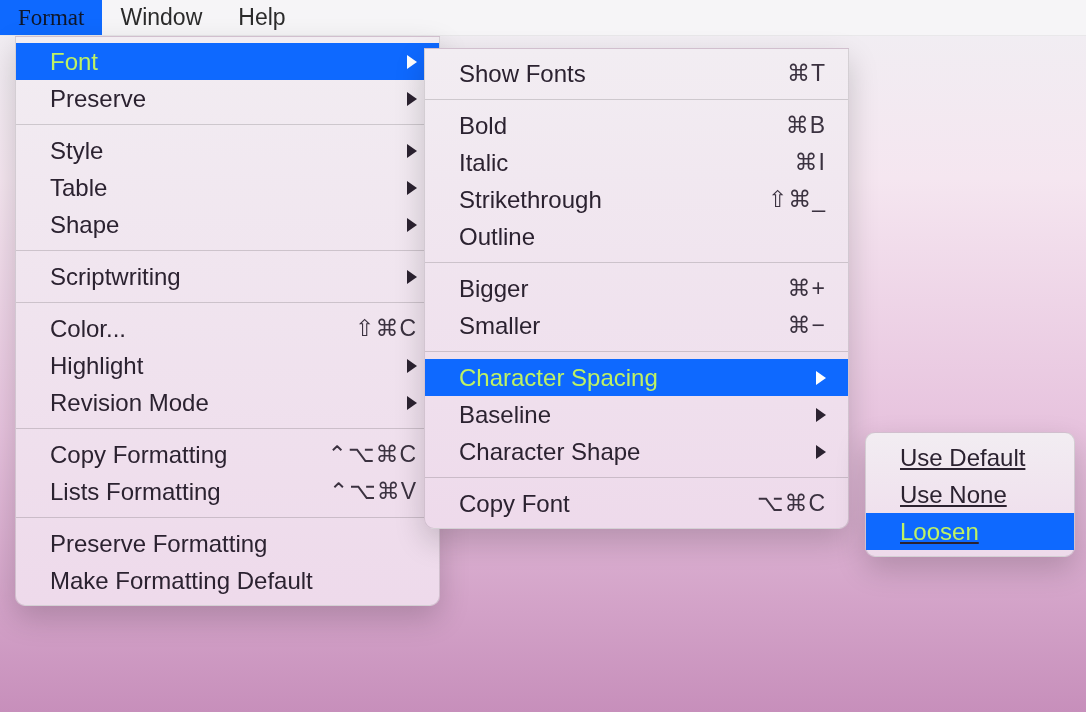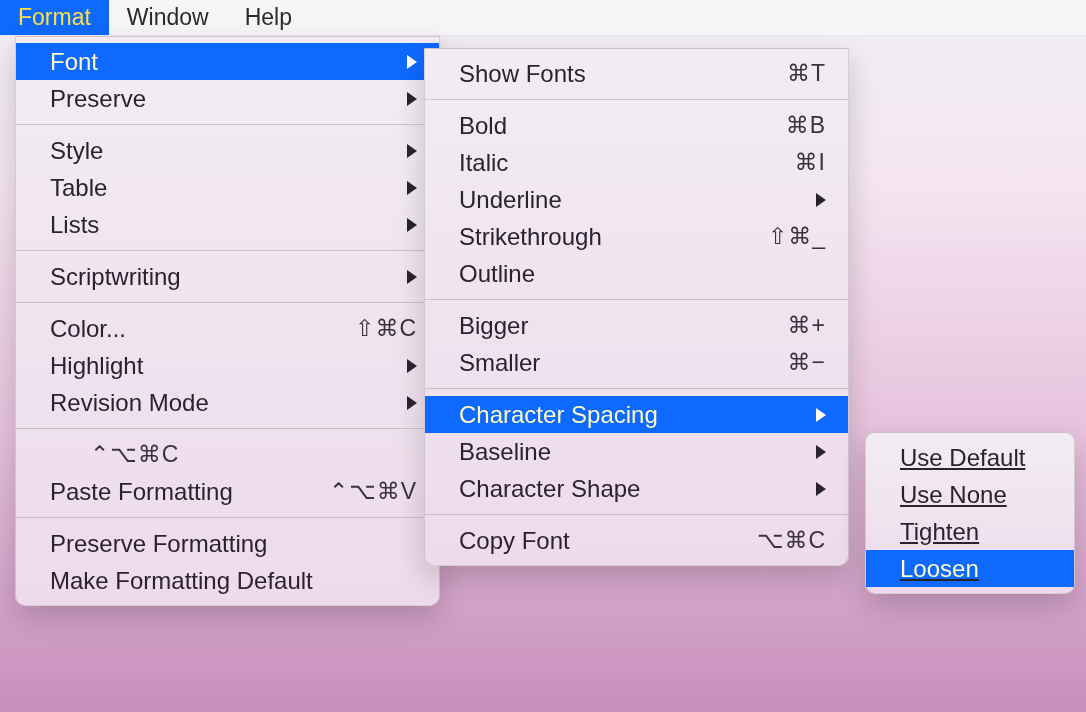--- a/index.html
+++ b/index.html
@@ -20,21 +20,22 @@
     border-bottom:1px solid rgba(0,0,0,0.05);
   }
   .menubar-item {
     display:flex;
     align-items:center;
     padding:0 18px;
     cursor:default;
   }
   .menubar-item.active {
     background:#0e69ff;
-    color:#fde047;
+    color:#0f172a;
+    font-family:Liberation Serif, serif;
   }
   
   .menu {
     position:absolute;
     background:linear-gradient(180deg,#f2edf2 0%, #eedaeb 100%);
     border:1px solid rgba(0,0,0,0.12);
     border-radius:0 0 10px 10px;
     padding:6px 0;
     box-shadow:0 12px 30px rgba(0,0,0,0.18);
     font-size:24px;
@@ -56,21 +57,21 @@
     letter-spacing:1px;
     font-size:23px;
     text-align:right;
     min-width:70px;
   }
   .menu-item .arrow {
     margin-left:40px;
   }
   .menu-item.highlight {
     background:#0e69ff;
-    color:#fef9c3;
+    color:#bef264;
   }
   .menu-item.highlight .arrow svg path { fill:#fff; }
   .menu-sep {
     height:1px;
     margin:7px 0;
     background:rgba(0,0,0,0.15);
   }
   .arrow svg { display:block; }
 </style>
 </head>
@@ -116,21 +117,21 @@
   </div>
   <div class="menu-item">
     <span class="label">Table</span>
     <span class="arrow">
         <svg width="10" height="14">
           <path d="M0 0 L10 7 L0 14 Z" fill="#2b2230"></path>
         </svg>
       </span>
   </div>
   <div class="menu-item">
-    <span class="label">Lists</span>
+    <span class="label">Shape</span>
     <span class="arrow">
         <svg width="10" height="14">
           <path d="M0 0 L10 7 L0 14 Z" fill="#2b2230"></path>
         </svg>
       </span>
   </div>
   <div class="menu-sep"></div>
   <div class="menu-item">
     <span class="label">Scriptwriting</span>
     <span class="arrow">
@@ -155,24 +156,25 @@
   <div class="menu-item">
     <span class="label">Revision Mode</span>
     <span class="arrow">
         <svg width="10" height="14">
           <path d="M0 0 L10 7 L0 14 Z" fill="#2b2230"></path>
         </svg>
       </span>
   </div>
   <div class="menu-sep"></div>
   <div class="menu-item">
+    <span class="label">Copy Formatting</span>
     <span class="shortcut">⌃⌥⌘C</span>
   </div>
   <div class="menu-item">
-    <span class="label">Paste Formatting</span>
+    <span class="label">Lists Formatting</span>
     <span class="shortcut">⌃⌥⌘V</span>
   </div>
   <div class="menu-sep"></div>
   <div class="menu-item">
     <span class="label">Preserve Formatting</span>
   </div>
   <div class="menu-item">
     <span class="label">Make Formatting Default</span>
   </div>
 </div>
@@ -185,28 +187,20 @@
   <div class="menu-sep"></div>
   <div class="menu-item">
     <span class="label">Bold</span>
     <span class="shortcut">⌘B</span>
   </div>
   <div class="menu-item">
     <span class="label">Italic</span>
     <span class="shortcut">⌘I</span>
   </div>
   <div class="menu-item">
-    <span class="label">Underline</span>
-    <span class="arrow">
-        <svg width="10" height="14">
-          <path d="M0 0 L10 7 L0 14 Z" fill="#2b2230"></path>
-        </svg>
-      </span>
-  </div>
-  <div class="menu-item">
     <span class="label">Strikethrough</span>
     <span class="shortcut">⇧⌘_</span>
   </div>
   <div class="menu-item">
     <span class="label">Outline</span>
   </div>
   <div class="menu-sep"></div>
   <div class="menu-item">
     <span class="label">Bigger</span>
     <span class="shortcut">⌘+</span>
@@ -247,19 +241,16 @@
   </div>
 </div>
 
 <div class="menu level3" style="left:865px; top:432px; width:210px;">
   <div class="menu-item">
     <span class="label">Use Default</span>
   </div>
   <div class="menu-item">
     <span class="label">Use None</span>
   </div>
-  <div class="menu-item">
-    <span class="label">Tighten</span>
-  </div>
   <div class="menu-item highlight">
     <span class="label">Loosen</span>
   </div>
 </div>
 
 </body></html>

